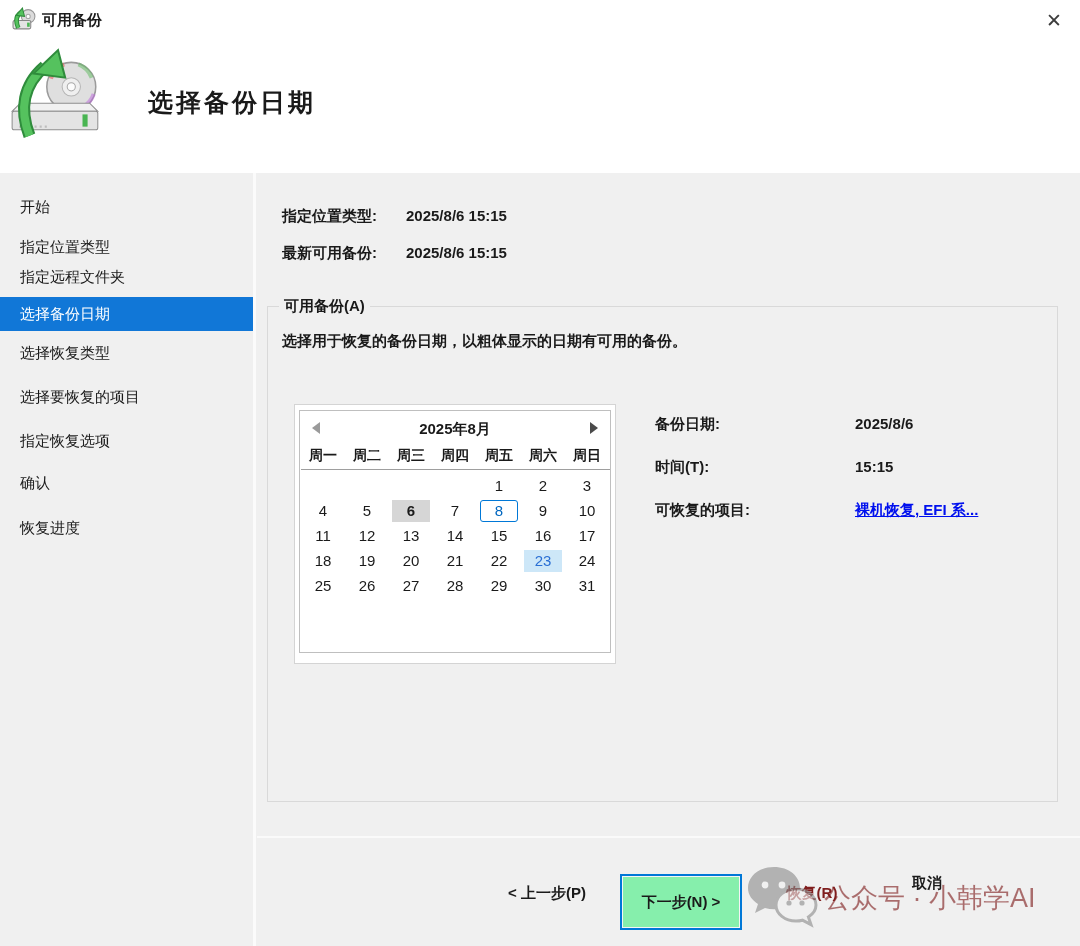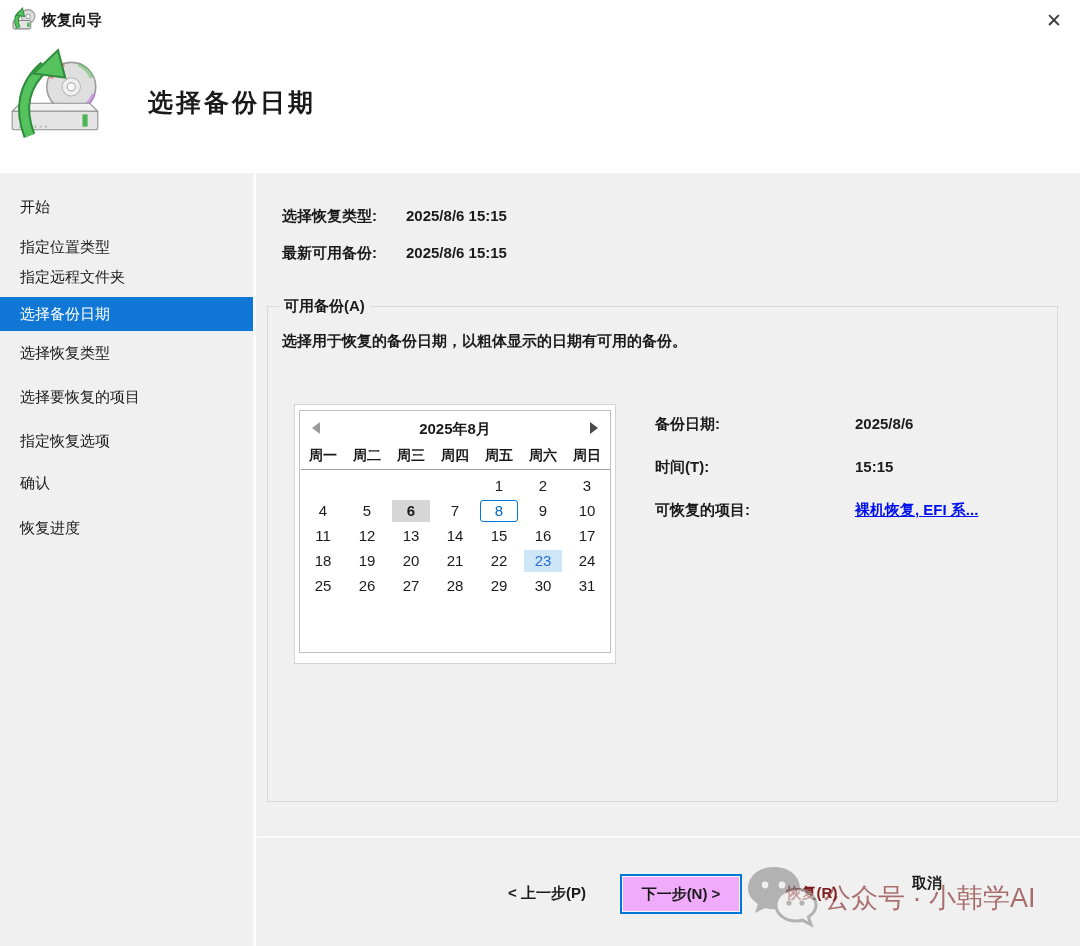--- a/index.html
+++ b/index.html
@@ -71,21 +71,21 @@
   .det-label{position:absolute;left:655px;font-size:15px;font-weight:bold;}
   .det-value{position:absolute;left:855px;font-size:15px;font-weight:bold;}
   .d1{top:415px;} .d2{top:458px;} .d3{top:501px;}
   .link{color:#0010ee;text-decoration:underline;cursor:pointer;}
 
   
   .h-separator{position:absolute;left:257px;right:0;top:836px;height:2px;background:#fafafa;}
   .btn{position:absolute;background:transparent;border:none;font-size:15px;font-weight:bold;
        color:#1a1a1a;cursor:pointer;font-family:inherit;padding:0;}
   #btn-back{left:487px;top:884px;width:120px;text-align:center;}
-  #btn-next{left:620px;top:874px;width:122px;height:40px;background:#f0abfc;
+  #btn-next{left:620px;top:874px;width:122px;height:56px;background:#86efac;
             border:2px solid #0078d7;box-shadow:inset 0 0 0 1px #f5f5f5;}
   #btn-recover{left:760px;top:884px;width:104px;text-align:center;color:#7f1d1d;z-index:1;}
   #btn-cancel{left:912px;top:874px;width:96px;text-align:left;z-index:6;}
 
   
   .watermark{position:absolute;left:744px;top:856px;width:330px;height:84px;z-index:5;
              pointer-events:none;opacity:.62;}
   .watermark svg{position:absolute;left:0;top:4px;}
   .wm-text{position:absolute;left:80px;top:24px;font-size:27px;color:#7f1d1d;white-space:nowrap;}
 </style>
@@ -96,21 +96,21 @@
 
   <svg id="app-icon" width="25" height="25" viewBox="0 0 24 24">
     <circle cx="15.5" cy="9" r="6.5" fill="#dcdcdc" stroke="#979797"></circle>
     <circle cx="15.5" cy="9" r="2" fill="#ffffff" stroke="#a8a8a8"></circle>
     <rect x="1" y="13" width="17" height="8" rx="1.5" fill="#e3e3e3" stroke="#868686"></rect>
     <rect x="14.5" y="15" width="2.5" height="4" fill="#49b552"></rect>
     <path d="M6 20 C3 13 4 8 9 5" fill="none" stroke="#2f8c3c" stroke-width="4.5"></path>
     <path d="M6 20 C3 13 4 8 9 5" fill="none" stroke="#55c25e" stroke-width="2.5"></path>
     <polygon points="4,8 10,1 12,9" fill="#55c25e" stroke="#2f8c3c"></polygon>
   </svg>
-  <span class="titlebar-text">恢复向导</span>
+  <span class="titlebar-text">可用备份</span>
   <button class="close-btn">✕</button>
 
   <svg id="header-icon" width="102" height="97" viewBox="0 0 100 95">
     <circle cx="64" cy="40" r="24" fill="#dfdfdf" stroke="#9b9b9b" stroke-width="1.5"></circle>
     <path d="M44 32 A23 23 0 0 1 57 18" stroke="#e06666" stroke-width="4" fill="none" opacity=".65"></path>
     <path d="M71 18 A23 23 0 0 1 84 31" stroke="#66bb66" stroke-width="4" fill="none" opacity=".55"></path>
     <path d="M86 47 A23 23 0 0 1 75 60" stroke="#bb66dd" stroke-width="4" fill="none" opacity=".5"></path>
     <circle cx="64" cy="40" r="9" fill="#efefef" stroke="#b5b5b5"></circle>
     <circle cx="64" cy="40" r="4" fill="#fcfcfc" stroke="#a8a8a8"></circle>
     <polygon points="14,56 82,56 90,64 6,64" fill="#f1f1f1" stroke="#8e8e8e"></polygon>
@@ -131,21 +131,21 @@
       <div class="nav-item">指定位置类型</div>
       <div class="nav-item">指定远程文件夹</div>
       <div class="nav-item active">选择备份日期</div>
       <div class="nav-item">选择恢复类型</div>
       <div class="nav-item">选择要恢复的项目</div>
       <div class="nav-item">指定恢复选项</div>
       <div class="nav-item">确认</div>
       <div class="nav-item">恢复进度</div>
     </div>
 
-  <span class="sum-label row1">选择恢复类型:</span>
+  <span class="sum-label row1">指定位置类型:</span>
   <span class="sum-value row1">2025/8/6 15:15</span>
   <span class="sum-label row2">最新可用备份:</span>
   <span class="sum-value row2">2025/8/6 15:15</span>
 
   <div class="groupbox"></div>
   <span class="group-label">可用备份(A)</span>
   <span class="group-desc">选择用于恢复的备份日期，以粗体显示的日期有可用的备份。</span>
 
   <div class="cal-white"></div>
   <div class="calendar">

